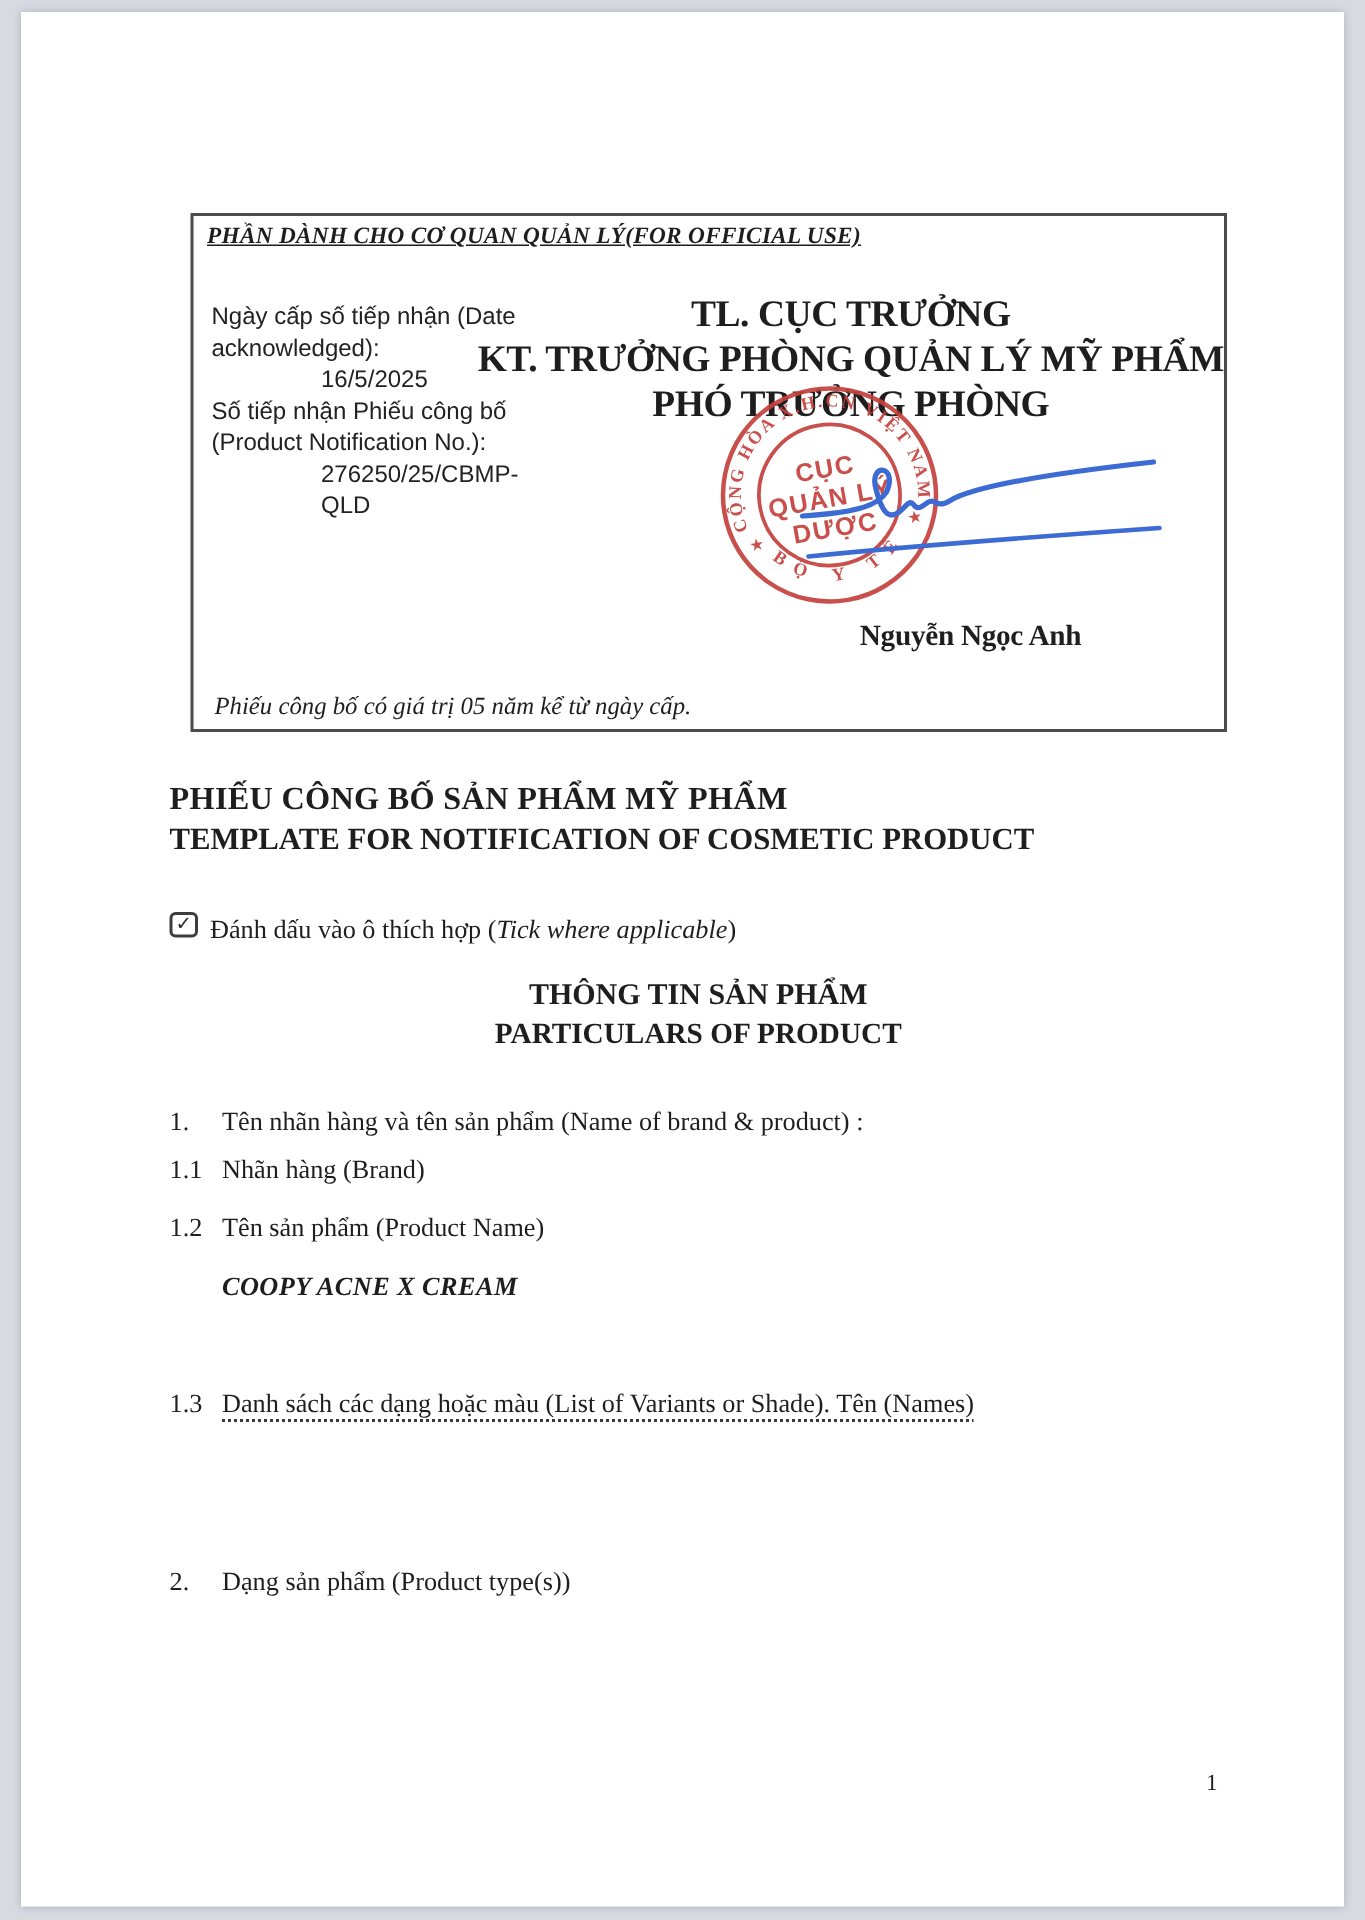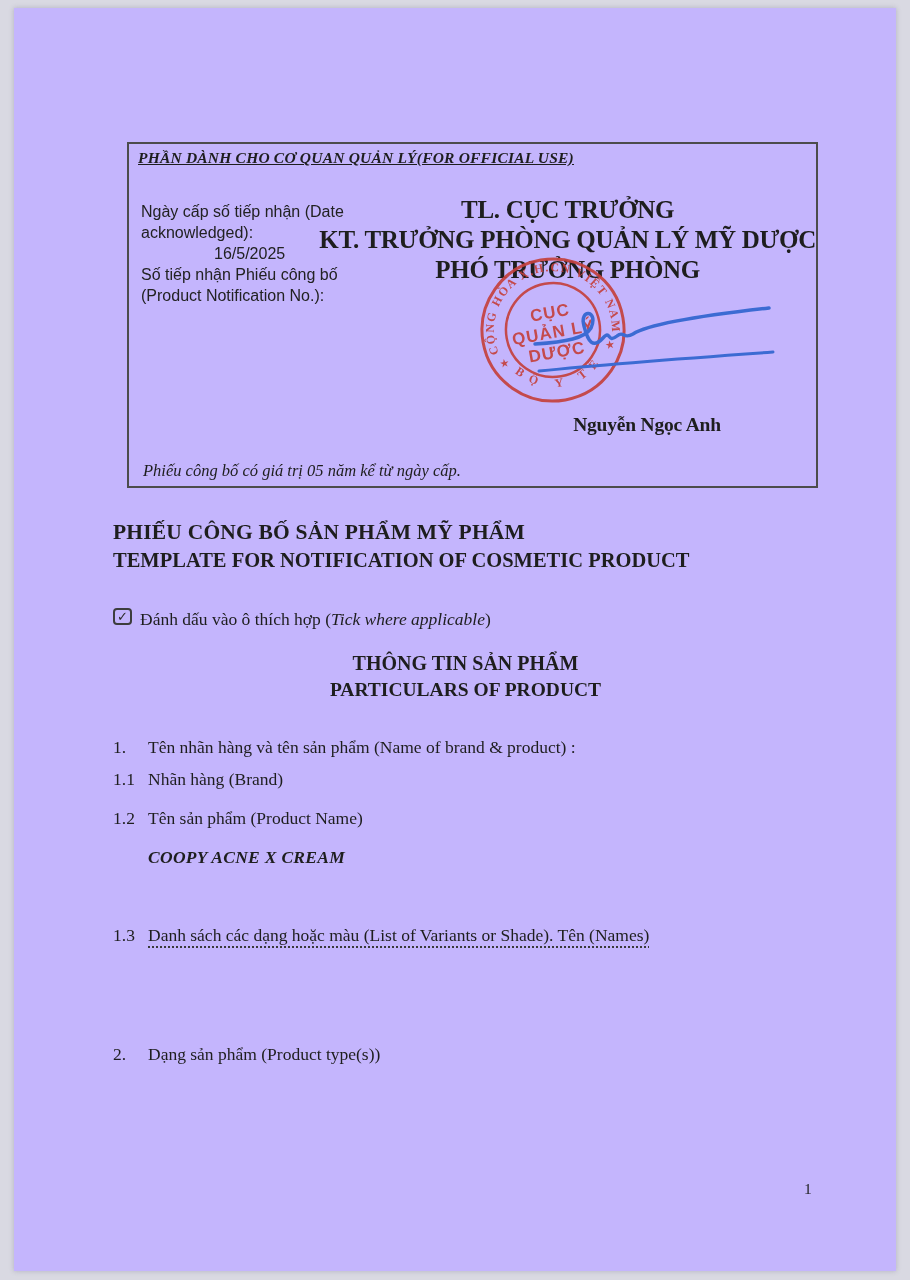--- a/index.html
+++ b/index.html
@@ -1,18 +1,18 @@
 <!DOCTYPE html>
 <html><head>
 <meta charset="utf-8">
 <style>
   * { margin:0; padding:0; box-sizing:border-box; }
   body { width:910px; height:1280px; font-family:"Liberation Serif", serif; color:#1e1e1e; }
   .viewport { width:910px; height:1280px; background:#d9d9e2; padding:8px 14px 9px 14px; }
-  .page { width:100%; height:100%; background:#c4b5fd; box-shadow:0 0 5px rgba(60,60,90,.25); position:relative; overflow:hidden; }
+  .page { width:100%; height:100%; background:#ffffff; box-shadow:0 0 5px rgba(60,60,90,.25); position:relative; overflow:hidden; }
 
   
   .official-box { position:relative; margin:134px 0 0 113px; width:691px; height:346px;
                   border:2px solid #4c4c4c; }
   .box-header { margin:5px 0 0 9px; font-size:15.5px; font-weight:bold; font-style:italic;
                 text-decoration:underline; letter-spacing:.2px; }
   .box-row { display:flex; margin-top:34px; }
   .box-left { width:390px; margin-left:12px; font-family:"Liberation Sans", sans-serif;
               font-size:16px; line-height:21px; color:#222; }
   .field-value { margin-left:73px; }
@@ -56,24 +56,25 @@
   <div class="page">
 
     <div class="official-box">
       <div class="box-header">PHẦN DÀNH CHO CƠ QUAN QUẢN LÝ(FOR OFFICIAL USE)</div>
 
       <div class="box-row">
         <div class="box-left">
           <div class="field-label">Ngày cấp số tiếp nhận (Date acknowledged):</div>
           <div class="field-value">16/5/2025</div>
           <div class="field-label">Số tiếp nhận Phiếu công bố (Product Notification No.):</div>
+          <div class="field-value">276250/25/CBMP-QLD</div>
         </div>
         <div class="box-right">
           <div>TL. CỤC TRƯỞNG</div>
-          <div>KT. TRƯỞNG PHÒNG QUẢN LÝ MỸ DƯỢC</div>
+          <div>KT. TRƯỞNG PHÒNG QUẢN LÝ MỸ PHẨM</div>
           <div>PHÓ TRƯỞNG PHÒNG</div>
         </div>
       </div>
 
       <div class="stamp-wrap">
         <svg width="152" height="152" viewBox="0 0 152 152">
           <circle cx="76" cy="76" r="71" fill="none" stroke="#c5413d" stroke-width="3"></circle>
           <circle cx="76" cy="76" r="47" fill="none" stroke="#c5413d" stroke-width="2.5"></circle>
           <defs>
             <path id="arcTop" d="M 19,91.3 A 59,59 0 1 1 133,91.3" fill="none"></path>

